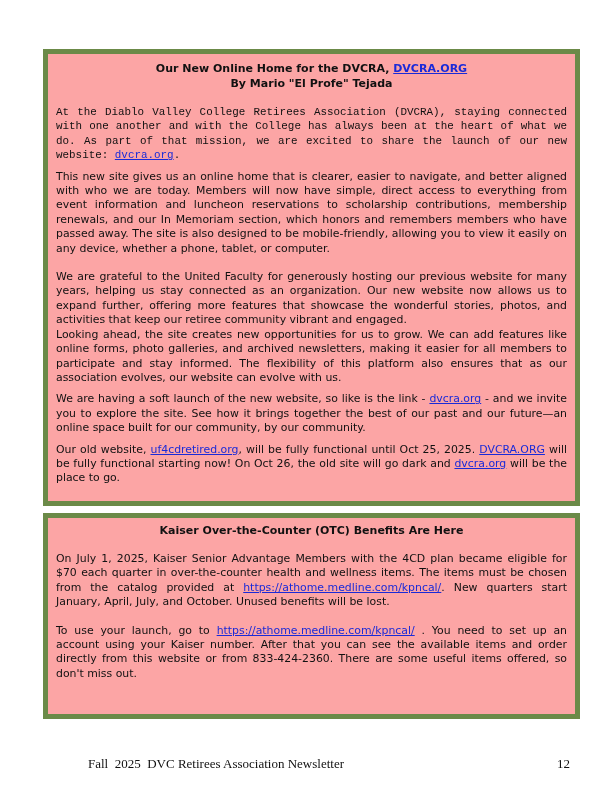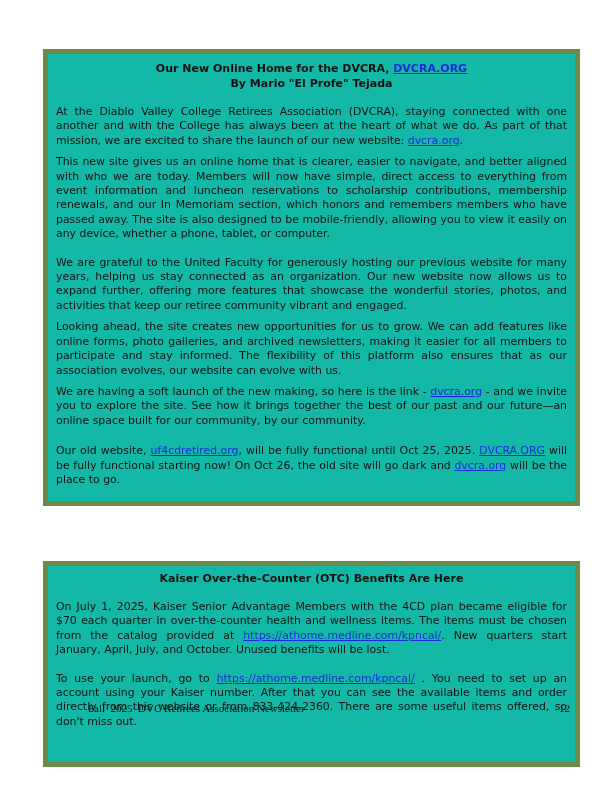--- a/index.html
+++ b/index.html
@@ -1,45 +1,45 @@
 <!DOCTYPE html>
 <html><head>
 <meta charset="utf-8">
 <style>
   html, body { margin:0; padding:0; background:#ffffff; }
   body { width:612px; height:792px; position:relative; overflow:hidden; }
   .box {
     position:absolute; left:43px; width:517px;
-    border:5px solid #6b8a48; background:#14b8a6;
+    border:5px solid #6b8a48; background:#fca5a5;
     font-family:"DejaVu Sans", sans-serif; font-size:10.9px; line-height:14.4px; color:#111;
     padding:0 8px; box-sizing:content-box;
   }
   #box1 { top:49px; height:447px; width:511px; }
-  #box2 { top:513px; height:196px; width:511px;margin-top:48px; }
+  #box2 { top:513px; height:196px; width:511px; }
   .title { text-align:center; font-weight:bold; font-size:11px; line-height:15px; }
   p { margin:0; text-align:justify; }
   a { color:#1a2ad8; text-decoration:underline; }
   .footer {
-    position:absolute; top:702px; left:88px; right:42px;
-    font-family:"Liberation Serif", serif; font-size:11px; color:#111;
+    position:absolute; top:756px; left:88px; right:42px;
+    font-family:"Liberation Serif", serif; font-size:13px; color:#111;
   }
   .footer .pg { position:absolute; right:0; top:0;text-align:center; }
 </style>
 </head>
 <body>
 
 <div class="box" id="box1">
   <div class="title" style="margin-top:7px;"><span>Our New Online Home for the DVCRA, </span><a href="#">DVCRA.ORG</a></div>
   <div class="title">By Mario "El Profe" Tejada</div>
-  <p style="margin-top:14px;"><span>At the Diablo Valley College Retirees Association (DVCRA), staying connected with one another and with the College has always been at the heart of what we do. As part of that mission, we are excited to share the launch of our new website: </span><a href="#">dvcra.org</a><span>.</span></p>
+  <p style="margin-top:14px;font-family:Liberation Mono, monospace;"><span>At the Diablo Valley College Retirees Association (DVCRA), staying connected with one another and with the College has always been at the heart of what we do. As part of that mission, we are excited to share the launch of our new website: </span><a href="#">dvcra.org</a><span>.</span></p>
   <p style="margin-top:7px;">This new site gives us an online home that is clearer, easier to navigate, and better aligned with who we are today. Members will now have simple, direct access to everything from event information and luncheon reservations to scholarship contributions, membership renewals, and our In Memoriam section, which honors and remembers members who have passed away. The site is also designed to be mobile-friendly, allowing you to view it easily on any device, whether a phone, tablet, or computer.</p>
   <p style="margin-top:14px;">We are grateful to the United Faculty for generously hosting our previous website for many years, helping us stay connected as an organization. Our new website now allows us to expand further, offering more features that showcase the wonderful stories, photos, and activities that keep our retiree community vibrant and engaged.</p>
-  <p style="margin-top:7px;">Looking ahead, the site creates new opportunities for us to grow. We can add features like online forms, photo galleries, and archived newsletters, making it easier for all members to participate and stay informed. The flexibility of this platform also ensures that as our association evolves, our website can evolve with us.</p>
-  <p style="margin-top:7px;"><span>We are having a soft launch of the new making, so here is the link - </span><a href="#">dvcra.org</a><span> - and we invite you to explore the site. See how it brings together the best of our past and our future—an online space built for our community, by our community.</span></p>
-  <p style="margin-top:16px;"><span>Our old website, </span><a href="#">uf4cdretired.org</a><span>, will be fully functional until Oct 25, 2025. </span><a href="#">DVCRA.ORG</a><span> will be fully functional starting now! On Oct 26, the old site will go dark and </span><a href="#">dvcra.org</a><span> will be the place to go.</span></p>
+  <p style="">Looking ahead, the site creates new opportunities for us to grow. We can add features like online forms, photo galleries, and archived newsletters, making it easier for all members to participate and stay informed. The flexibility of this platform also ensures that as our association evolves, our website can evolve with us.</p>
+  <p style="margin-top:7px;"><span>We are having a soft launch of the new website, so like is the link - </span><a href="#">dvcra.org</a><span> - and we invite you to explore the site. See how it brings together the best of our past and our future—an online space built for our community, by our community.</span></p>
+  <p style="margin-top:7px;"><span>Our old website, </span><a href="#">uf4cdretired.org</a><span>, will be fully functional until Oct 25, 2025. </span><a href="#">DVCRA.ORG</a><span> will be fully functional starting now! On Oct 26, the old site will go dark and </span><a href="#">dvcra.org</a><span> will be the place to go.</span></p>
 </div>
 
 <div class="box" id="box2">
   <div class="title" style="margin-top:5px;">Kaiser Over-the-Counter (OTC) Benefits Are Here</div>
   <p style="margin-top:14px;"><span>On July 1, 2025, Kaiser Senior Advantage Members with the 4CD plan became eligible for $70 each quarter in over-the-counter health and wellness items. The items must be chosen from the catalog provided at  </span><a href="#">https://athome.medline.com/kpncal/</a><span>.  New quarters start January, April, July, and October. Unused benefits will be lost.</span></p>
   <p style="margin-top:14px;"><span>To use your launch, go to </span><a href="#">https://athome.medline.com/kpncal/</a><span> . You need to set up an account using your Kaiser number.  After that you can see the available items and order directly from this website or from 833-424-2360.   There are some useful items offered, so don't miss out.</span></p>
 </div>
 
 <div class="footer">
   <span style="white-space:pre;">Fall  2025  DVC Retirees Association Newsletter</span>

